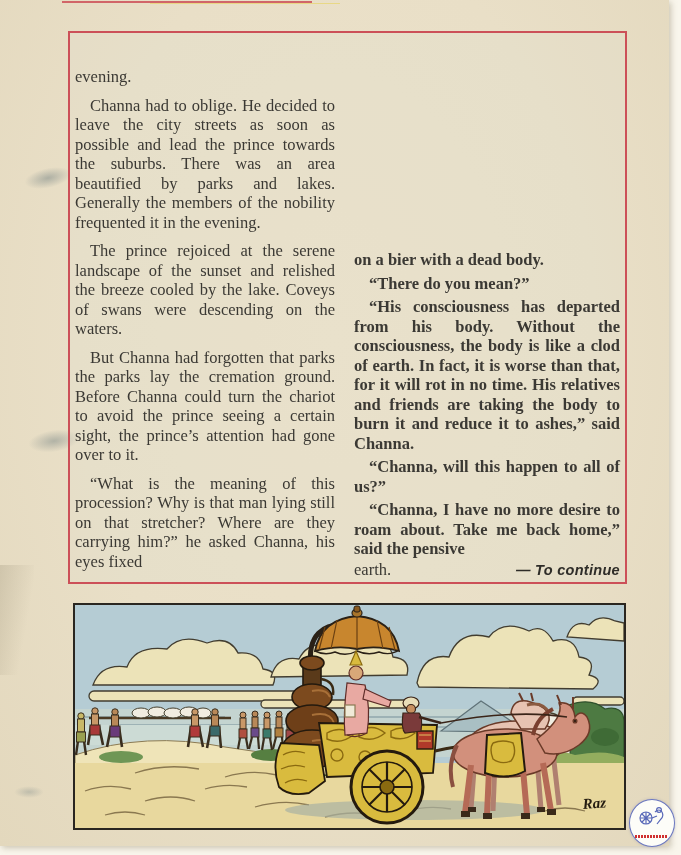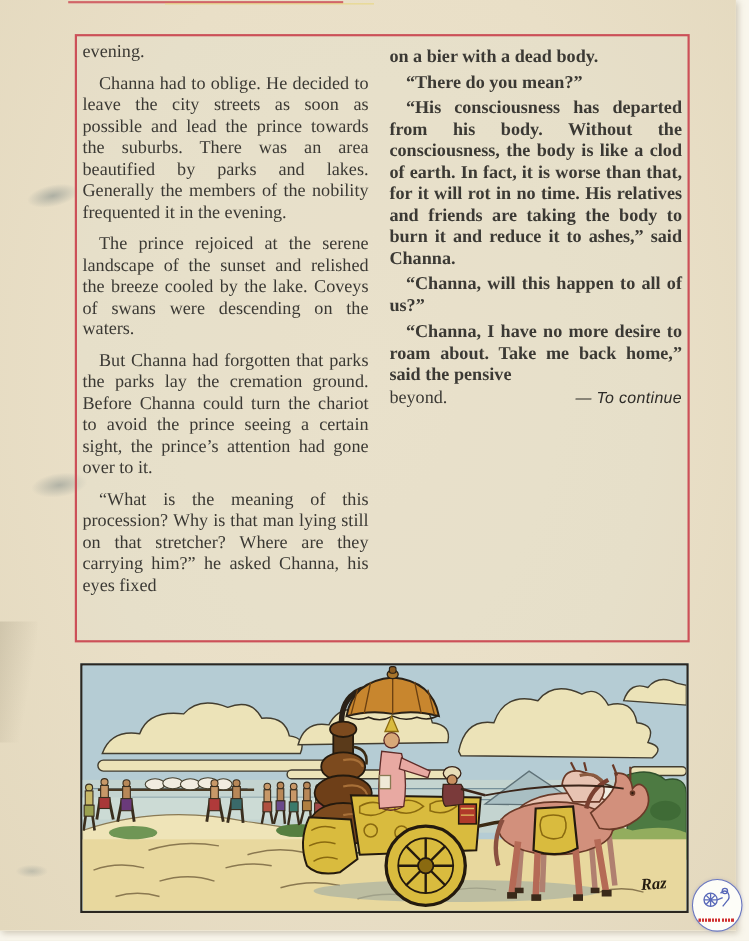--- a/index.html
+++ b/index.html
@@ -23,30 +23,30 @@
   .smudge.s3{left:14px;top:786px;width:30px;height:12px;opacity:.5;}
   .crease{position:absolute;left:0;top:565px;width:34px;height:110px;
     background:linear-gradient(100deg,rgba(140,130,105,.25),rgba(255,255,255,0) 70%);}
 
   .text-box{
     position:absolute;left:68px;top:31px;width:559px;height:553px;
     border:2px solid #cc5058;box-sizing:border-box;
     background:rgba(222,222,208,.25);
     padding:4px 5px 2px 5px;
   }
-  .cols{display:flex;gap:19px;height:100%;}
+  .cols{display:flex;gap:19px;height:100%;align-items:flex-end;}
   .col{width:262px;color:#3b3934;font-size:16.5px;line-height:19.5px;text-align:justify;}
   .col.right{width:268px;}
   .col p{margin:0 0 9px 0;text-indent:15px;}
   .col.right p{margin:4px 0 1px 0;font-weight:bold;}
   .col p.noindent{text-indent:0;}
   .lastline{display:flex;justify-content:space-between;align-items:baseline;}
   .continue{
     font-family:"Liberation Sans", sans-serif;
-    font-weight:normal;font-style:italic;font-size:14.5px;letter-spacing:.3px;color:#2e2c28;
+    font-weight:bold;font-style:italic;font-size:14.5px;letter-spacing:.3px;color:#2e2c28;
   }
 
   .illus-frame{
     position:absolute;left:73px;top:603px;width:549px;height:223px;
     border:2.5px solid #2a2620;box-sizing:content-box;background:#b5ccd4;
   }
   .illus-frame svg{display:block;}
 
   .stamp{
     position:absolute;left:629px;top:799px;width:44px;height:46px;
@@ -80,21 +80,21 @@
         <p>But Channa had forgotten that parks the parks lay the cremation ground. Before Channa could turn the chariot to avoid the prince seeing a certain sight, the prince’s attention had gone over to it.</p>
         <p>“What is the meaning of this procession? Why is that man lying still on that stretcher? Where are they carrying him?” he asked Channa, his eyes fixed</p>
       </div>
       <div class="col right">
         <p class="noindent">on a bier with a dead body.</p>
         <p>“There do you mean?”</p>
         <p>“His consciousness has departed from his body. Without the consciousness, the body is like a clod of earth. In fact, it is worse than that, for it will rot in no time. His relatives and friends are taking the body to burn it and reduce it to ashes,” said Channa.</p>
         <p>“Channa, will this happen to all of us?”</p>
         <p>“Channa, I have no more desire to roam about. Take me back home,” said the pensive</p>
         <div class="lastline">
-          <span>beyond.</span>
+          <span>earth.</span>
           <span class="continue">— To continue</span>
         </div>
       </div>
     </div>
   </div>
 
   <div class="illus-frame">
     <svg width="549" height="223" viewBox="0 0 549 223">
 
       <rect x="0" y="0" width="549" height="223" fill="#b5ccd4"></rect>

